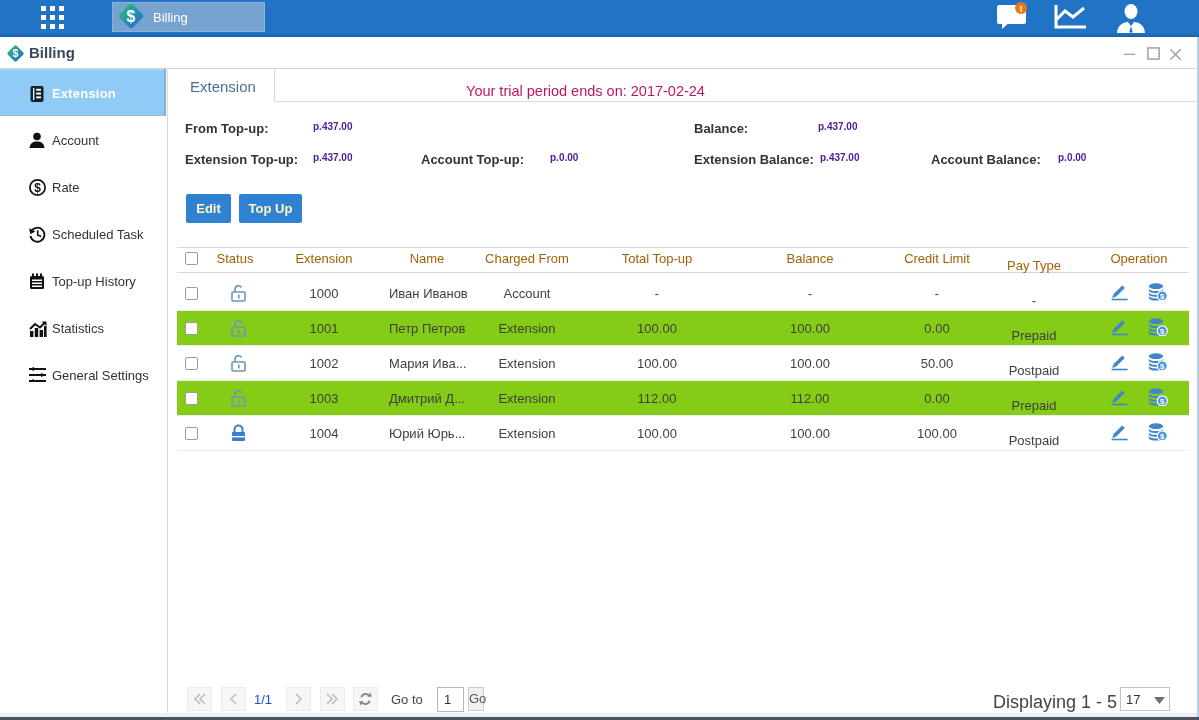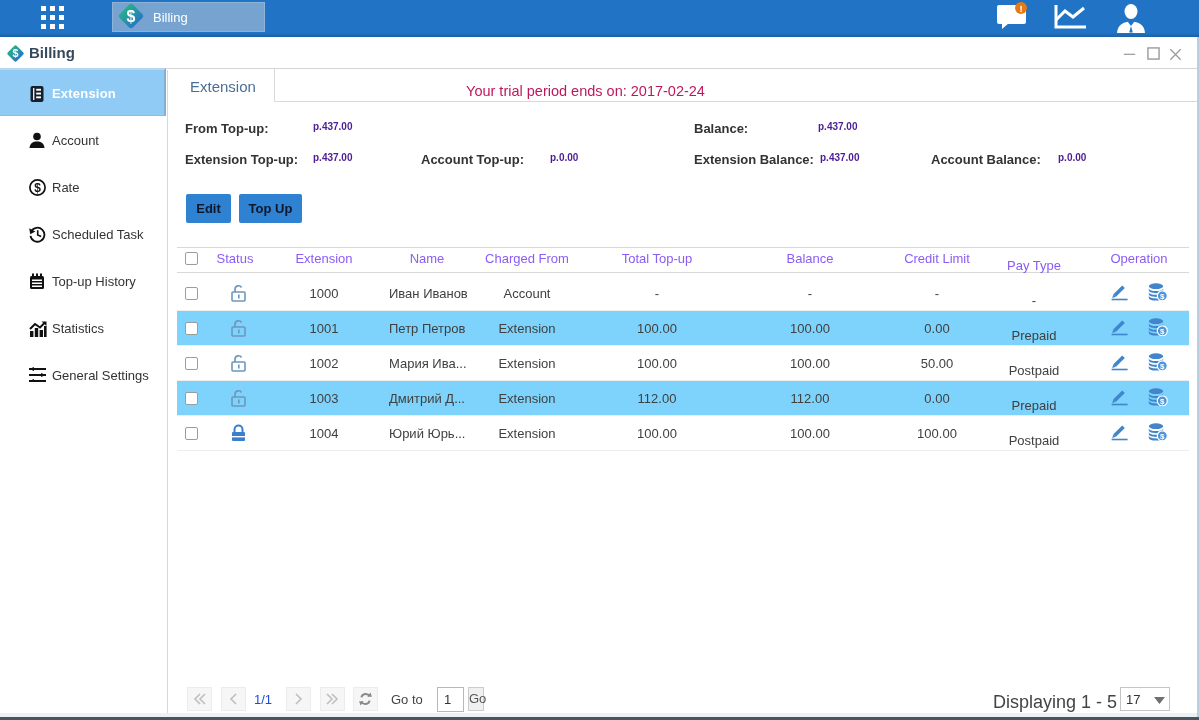--- a/index.html
+++ b/index.html
@@ -26,26 +26,26 @@
 .mitem.sel { background:#8fcbf4; border-top:2px solid #bad5ec; border-right:2px solid #86add0; border-bottom:1px solid #9fb8cc; width:166px; }
 .mitem.sel .txt { color:#fff; font-weight:bold; letter-spacing:0.2px; }
 #tabbar { left:169px; top:70px; width:1030px; height:31px; }
 #tab1 { left:169px; top:69px; width:106px; height:33px; background:#fff; border-right:1px solid #d9d9d9; font-size:15px; color:#4c6f96; }
 #tab1 span { position:absolute; left:21px; top:9px; }
 #tabline { left:275px; top:101px; width:924px; height:1px; background:#d9d9d9; }
 
 .lab { position:absolute; font-size:13px; font-weight:bold; color:#333; }
 .val { position:absolute; font-size:10px; color:#4c1d95;font-weight:bold; }
 
-.btn { position:absolute; background:#2f82d2; color:#0f172a; font-size:13px; font-weight:bold; text-align:center; border-radius:2px; }
-
-
-#thead { left:177px; top:247px; width:1012px; height:26px; border-top:1px solid #d8d8d8; border-bottom:1px solid #d8d8d8; display:flex; align-items:center; padding-bottom:3px; font-size:13px; color:#8b5cf6; }
+.btn { position:absolute; background:#2f82d2; color:#fef9c3; font-size:13px; font-weight:bold; text-align:center; border-radius:2px; }
+
+
+#thead { left:177px; top:247px; width:1012px; height:26px; border-top:1px solid #d8d8d8; border-bottom:1px solid #d8d8d8; display:flex; align-items:center; padding-bottom:3px; font-size:13px; color:#a16207; }
 .trow { position:absolute; left:177px; width:1012px; height:35px; display:flex; align-items:center; font-size:13px; color:#404040; border-bottom:1px solid #ededed; }
-.trow.odd { background:#7dd3fc; }
+.trow.odd { background:#84cc16; }
 .c0{width:34px;} .c1{width:48px;text-align:center;} .c1 svg{position:relative;left:3px;} .c2{width:130px;text-align:center;}
 .c3{width:76px;text-align:center;white-space:nowrap;} .c4{width:124px;text-align:center;} .c5{width:136px;text-align:center;}
 .c6{width:170px;text-align:center;} .c7{width:84px;text-align:center;} .c8{width:110px;text-align:center;margin-top:14px;}
 .c9{width:100px;text-align:center;}
 .cb { width:13px; height:13px; border:1px solid #9c9c9c; border-radius:2px; background:#fff; margin-left:8px; }
 
 
 .pbtn { position:absolute; top:687px; width:25px; height:24px; background:#f6f6f6; border:1px solid #ececec; }
 #goinput { left:437px; top:687px; width:27px; height:25px; border:1px solid #b8b8b8; font-size:13px; color:#333; padding-left:6px; line-height:23px; background:#fff; }
 #gobtn { left:468px; top:687px; width:16px; height:24px; background:#f0f0f0; border:1px solid #ccc; font-size:13px; color:#555; text-align:center; line-height:22px; }

